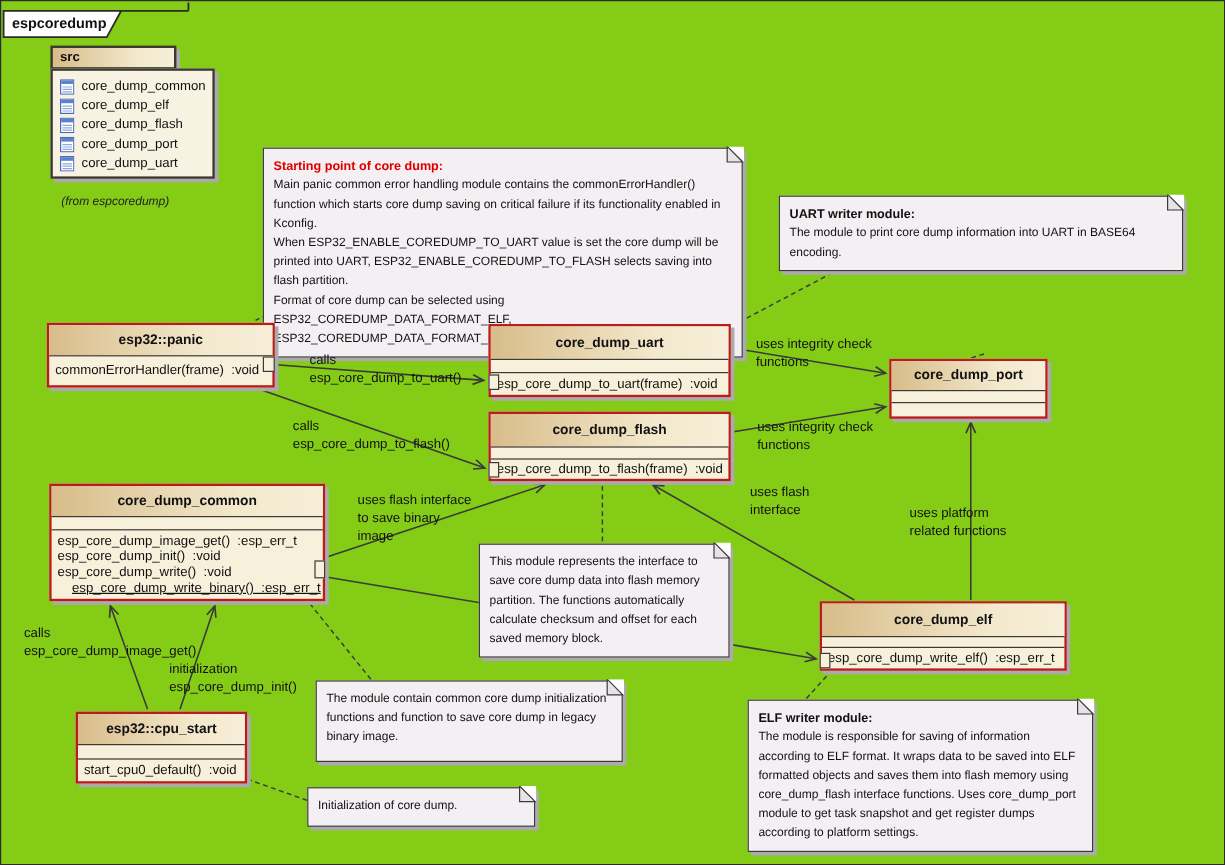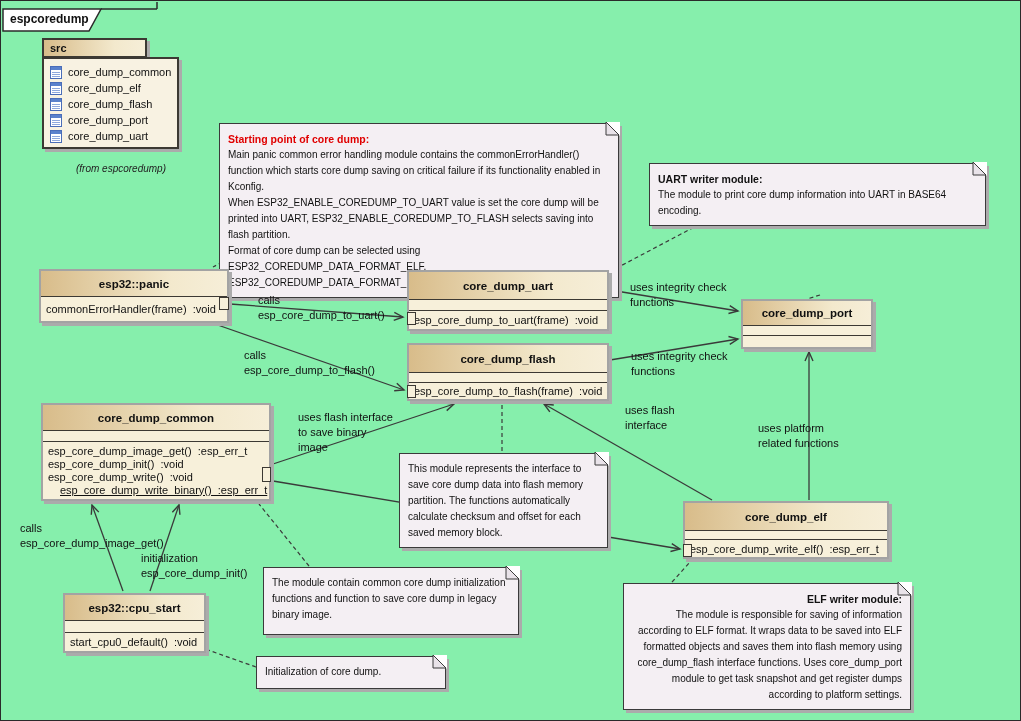--- a/index.html
+++ b/index.html
@@ -1,48 +1,48 @@
 <!DOCTYPE html>
 <html><head>
 <meta charset="utf-8">
 <style>
   * { margin:0; padding:0; box-sizing:border-box; }
   html,body { background:#fff; }
   body { font-family:"Liberation Sans", sans-serif; color:#111; }
-  .canvas { position:relative; width:1021px; height:721px; background:#86efac;
+  .canvas { position:relative; width:1021px; height:721px; background:#84cc16;
             border:1px solid #2a2a2a; overflow:hidden; }
   .overlay { position:absolute; left:0; top:0; z-index:1; pointer-events:none; }
 
   
   .frame-title { position:absolute; left:9px; top:11px; z-index:2;
                  font-size:12px; font-weight:bold; }
 
   
   .pkg-header { position:absolute; left:41px; top:37px; width:105px; height:20px; z-index:2;
                 background:linear-gradient(90deg,#d8bc8a,#f3e9cd 70%,#f6eed8);
                 border:2px solid #3c3933; box-shadow:3px 3px 0 #ababab;
                 font-size:11px; font-weight:bold; padding:2px 0 0 6px; }
   .pkg-body { position:absolute; left:41px; top:56px; width:137px; height:92px; z-index:2;
               background:#f8f2e2; border:2px solid #3c3933; box-shadow:3px 3px 0 #ababab;
               padding:5px 0 0 6px; }
   .pkg-item { display:flex; align-items:center; gap:6px; height:16px; font-size:11px; }
   .doc-icon { flex:0 0 auto; display:inline-block; line-height:0; }
   .pkg-origin { position:absolute; left:50px; top:162px; width:140px; z-index:2;
-                font-size:10px; font-style:italic; text-align:center; color:#222; }
+                font-size:10px; font-style:italic; color:#222; }
 
   
   .note { position:absolute; z-index:2; background:#f4eff3; border:1.5px solid #3a3a3a;
           box-shadow:3px 3px 0 #ababab; padding:7px 8px 6px 8px; }
   .note-title { font-size:10.5px; font-weight:bold; line-height:16px; }
   .note-title.red { color:#e00000; }
   .note-body { font-size:10px; line-height:16px; white-space:pre-line; }
   .fold { position:absolute; top:-2px; right:-2px; }
 
   
-  .cls { position:absolute; z-index:2; background:#f7f0da; border:2px solid #a3a3a3;
+  .cls { position:absolute; z-index:2; background:#f7f0da; border:2px solid #b91c1c;
          box-shadow:3px 3px 0 #ababab; }
   .cls-header { background:linear-gradient(90deg,#d8bc8a,#f3e9cd 70%,#f6eed8);
                 border-bottom:1px solid #3c3933; font-weight:bold; font-size:11.5px;
                 display:flex; align-items:center; justify-content:center; }
   .cls-empty { border-bottom:1px solid #3c3933; }
   .m-row { font-size:11px; white-space:pre; padding-left:5px; display:flex; align-items:center; }
   .m-row.u { text-decoration:underline; }
 
   
   .anchor { position:absolute; z-index:5; background:#f7f0da; border:1.5px solid #3c3933; }
@@ -166,21 +166,21 @@
   </div>
 
   <div class="note" style="left:262px; top:566px; width:256px; min-height:68px;">
     <svg class="fold" width="17" height="17">
         <polygon points="3,0 17,0 17,14" fill="#ffffff"></polygon>
         <polygon points="3,0 3,13 16,13" fill="#e9e3e9" stroke="#3a3a3a" stroke-width="1"></polygon>
       </svg>
     <div class="note-body">The module contain common core dump initialization functions and function to save core dump in legacy binary image.</div>
   </div>
 
-  <div class="note" style="left:622px; top:582px; width:288px; min-height:118px;text-align:right;">
+  <div class="note" style="left:622px; top:582px; width:288px; min-height:118px;">
     <svg class="fold" width="17" height="17">
         <polygon points="3,0 17,0 17,14" fill="#ffffff"></polygon>
         <polygon points="3,0 3,13 16,13" fill="#e9e3e9" stroke="#3a3a3a" stroke-width="1"></polygon>
       </svg>
     <div class="note-title">ELF writer module:</div>
     <div class="note-body">The module is responsible for saving of information according to ELF format. It wraps data to be saved into ELF formatted objects and saves them into flash memory using core_dump_flash interface functions. Uses core_dump_port module to get task snapshot and get register dumps according to platform settings.</div>
   </div>
 
   <div class="note" style="left:255px; top:655px; width:190px; min-height:33px;">
     <svg class="fold" width="17" height="17">

